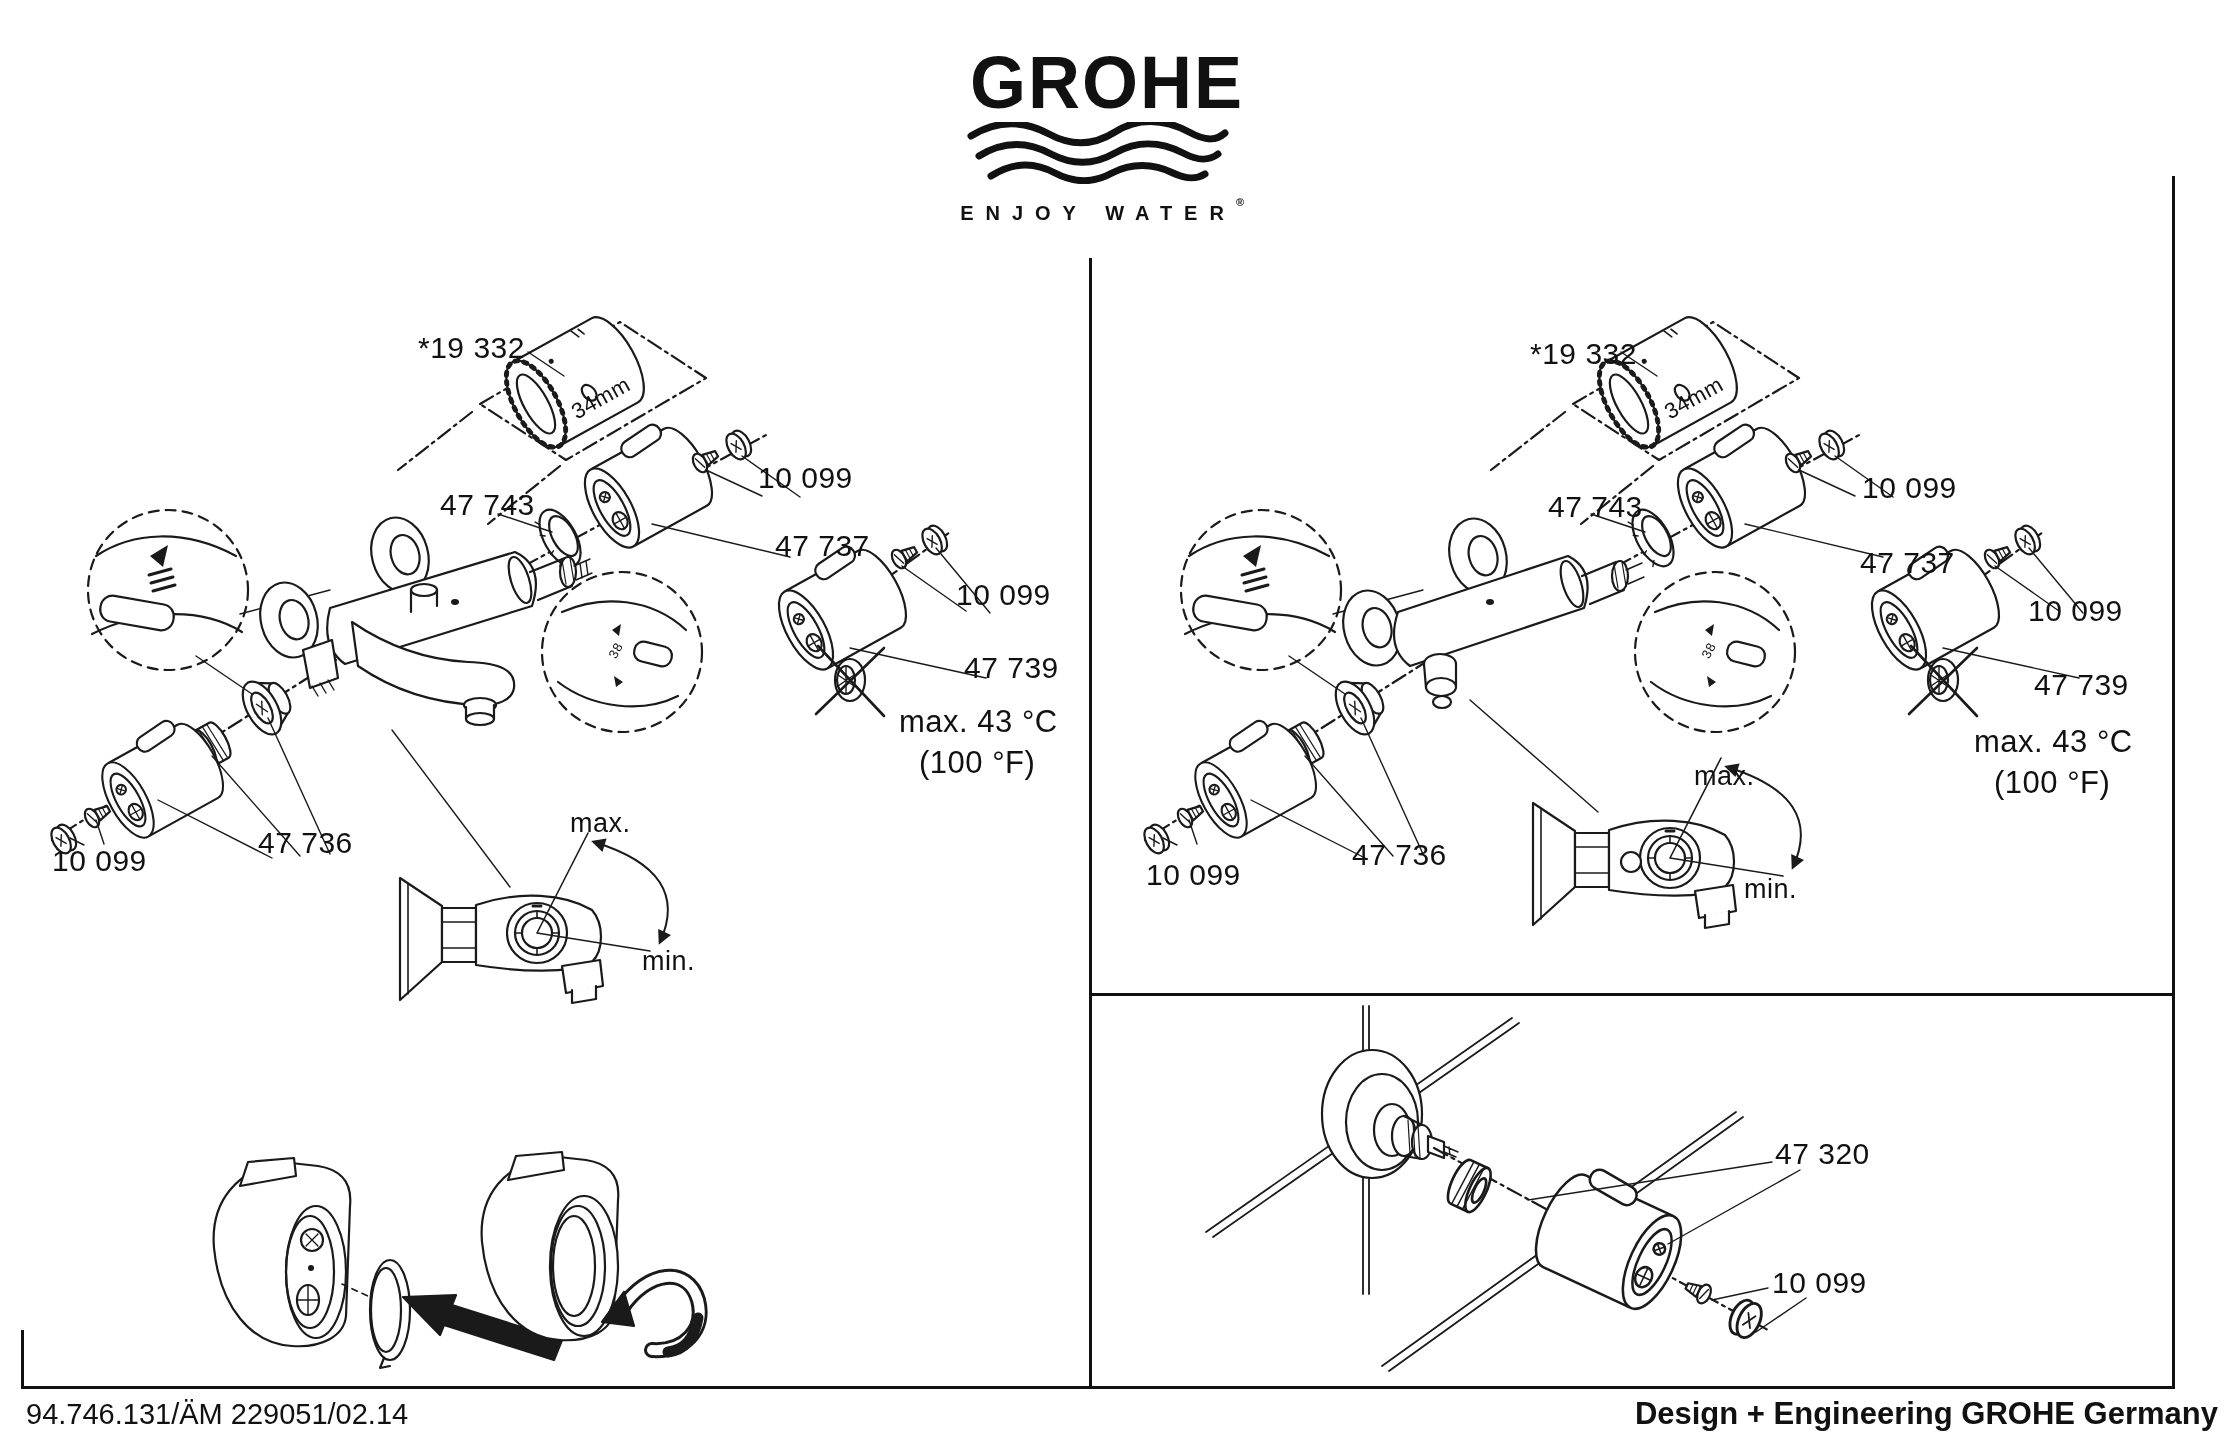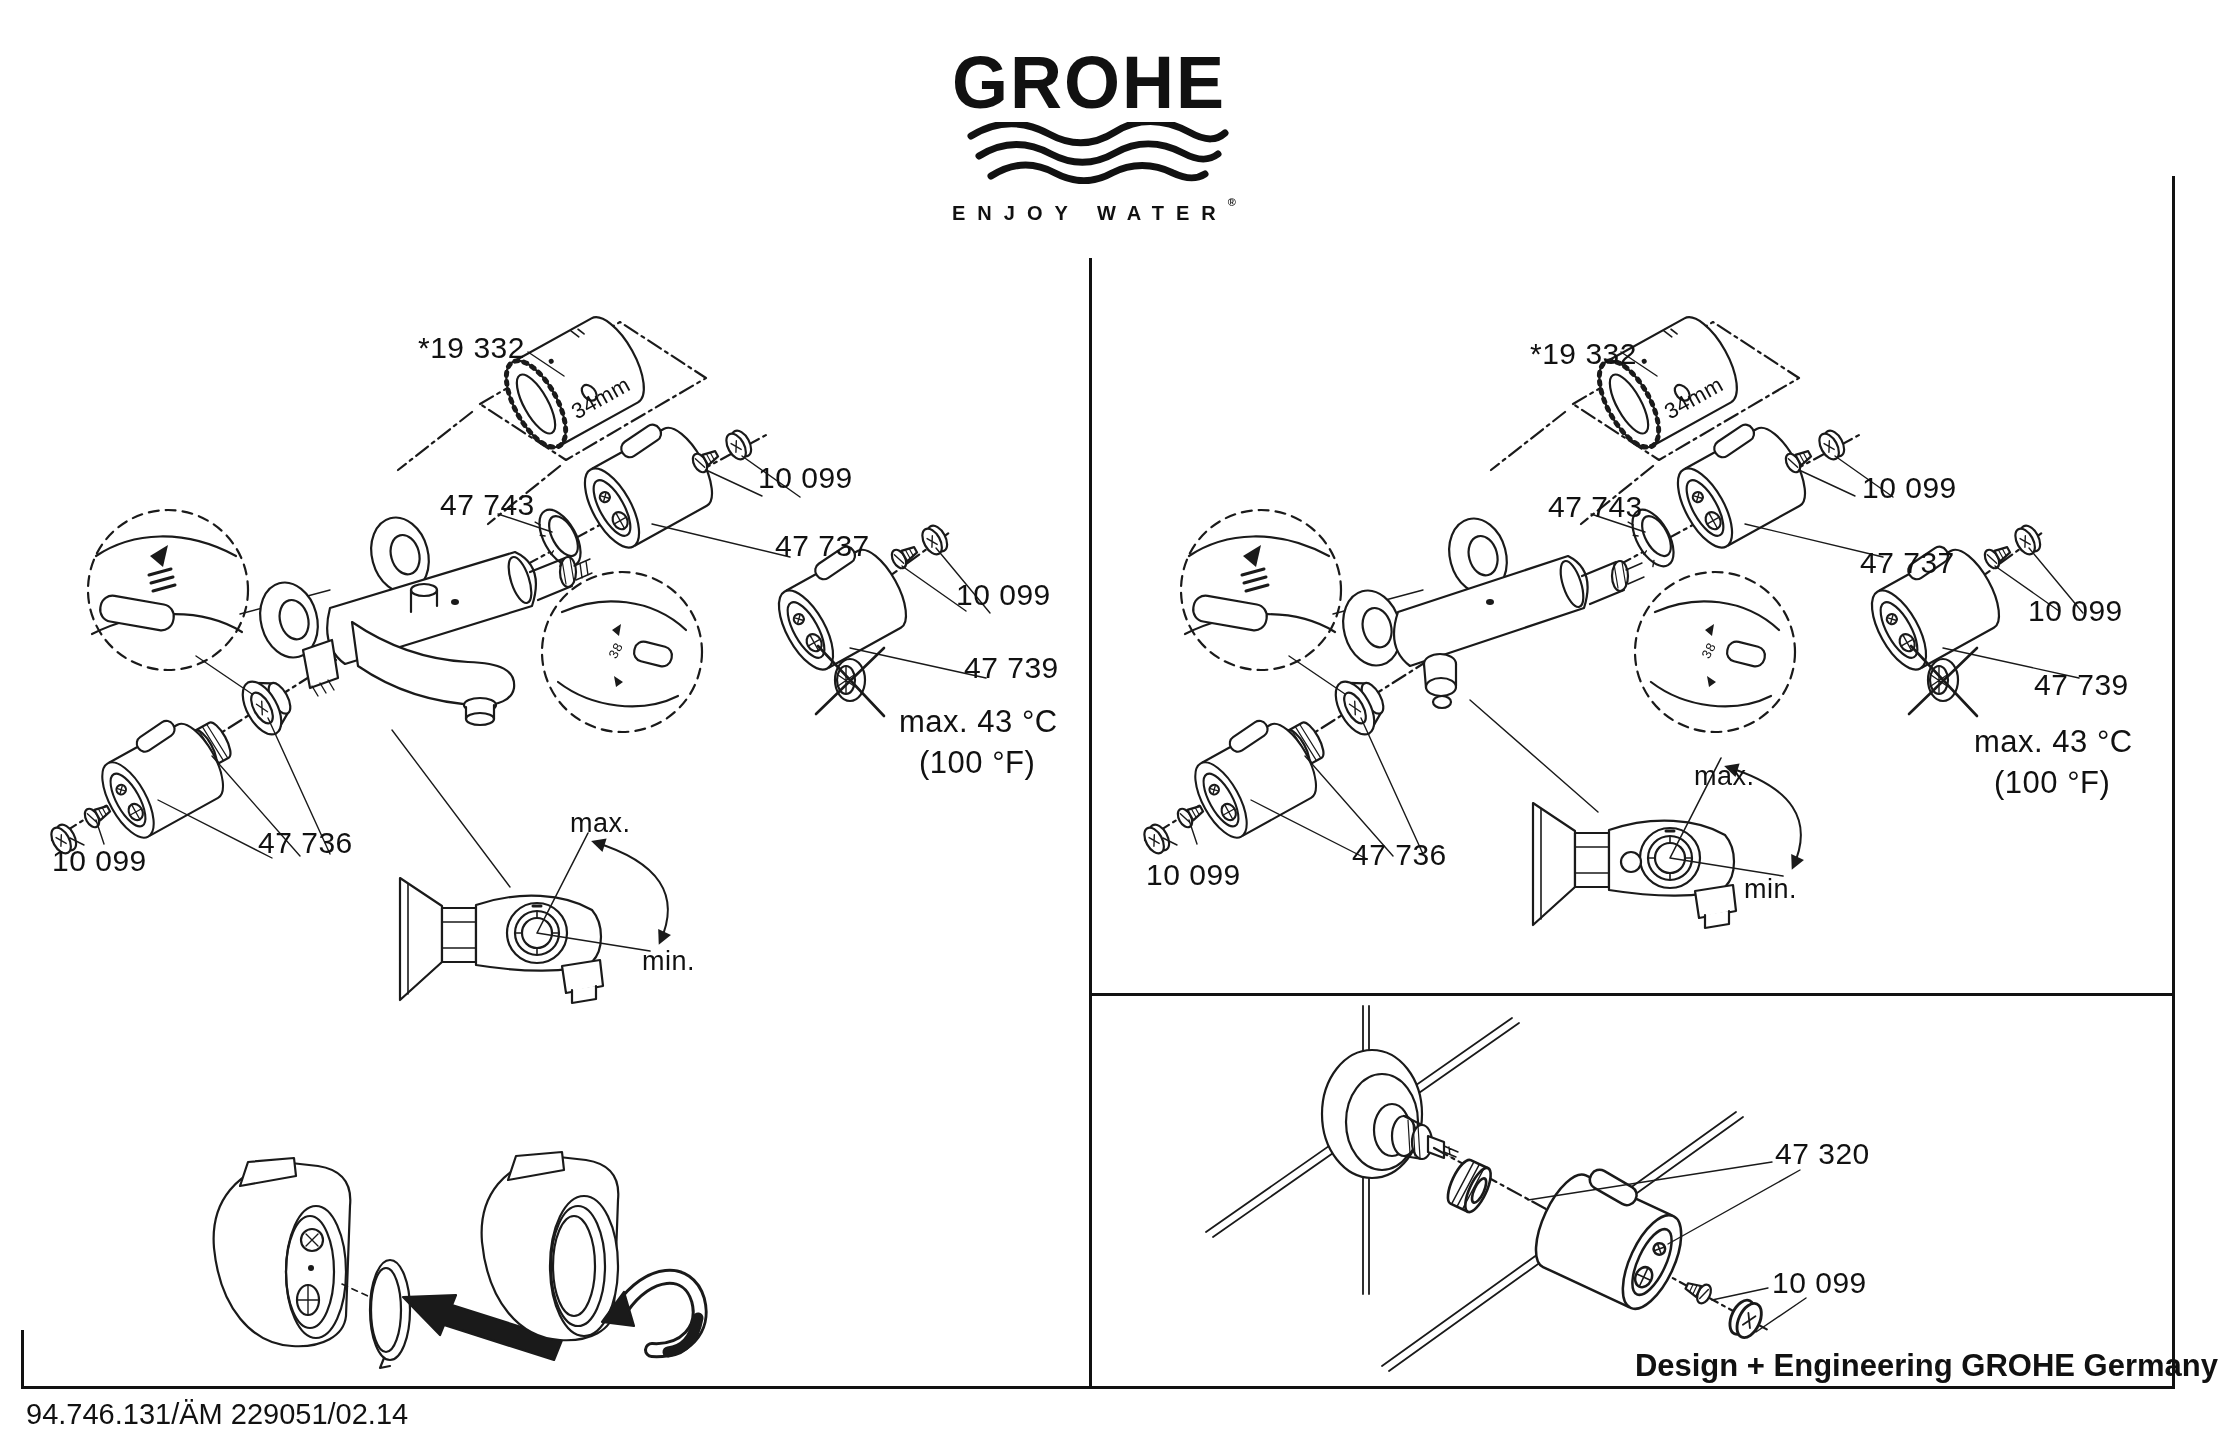--- a/index.html
+++ b/index.html
@@ -4,27 +4,27 @@
 <style>
   html,body{margin:0;padding:0;background:#e8e8e8}
   .page{position:relative;width:2232px;height:1442px;background:#fff;overflow:hidden;
         font-family:"Liberation Sans",sans-serif;color:#111}
   .rule{position:absolute;background:#111}
   .lbl{position:absolute;font-size:30px;line-height:1;white-space:nowrap;letter-spacing:.5px}
   .sm{font-size:27px}
   .rot{font-size:22px;transform:rotate(-29deg);transform-origin:left top}
   .tiny{font-size:13px;transform:rotate(-62deg);transform-origin:center}
   .temp{font-size:31px}
-  .logo{position:absolute;left:952px;top:46px;width:292px;text-align:left}
+  .logo{position:absolute;left:952px;top:46px;width:292px;text-align:right}
   .logo-text{font-size:72px;font-weight:bold;letter-spacing:2px;line-height:1;transform:scaleY(1.02)}
   .logo-waves{display:block;margin:4px auto 0}
   .logo-tag{margin-top:12px;font-size:20px;font-weight:bold;letter-spacing:12px;white-space:nowrap}
   .logo-tag sup{font-size:11px;letter-spacing:0;vertical-align:14px}
   .foot-l{position:absolute;left:26px;top:1398px;font-size:29px}
-  .foot-r{position:absolute;right:14px;top:1348px;font-size:31px;font-weight:bold}
+  .foot-r{position:absolute;right:14px;top:1396px;font-size:31px;font-weight:bold}
   svg.art{position:absolute}
 </style>
 </head>
 <body>
 
 <div class="page">
 
   <div class="logo">
     <div class="logo-text">GROHE</div>
     <svg class="logo-waves" width="262" height="62" viewBox="0 0 262 62">

